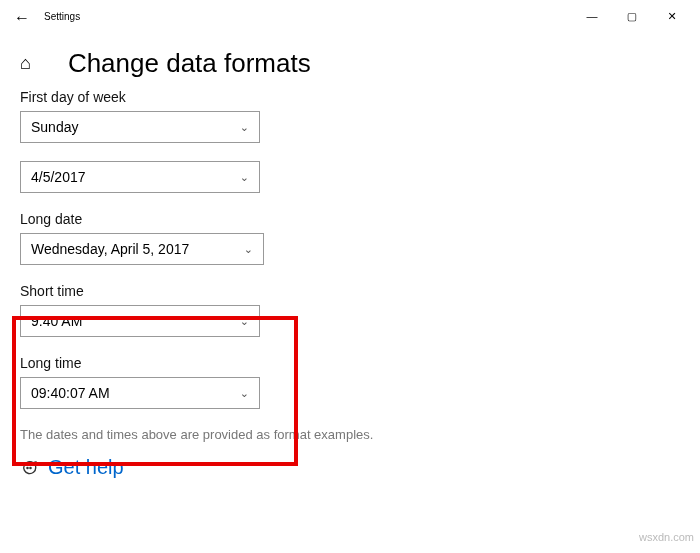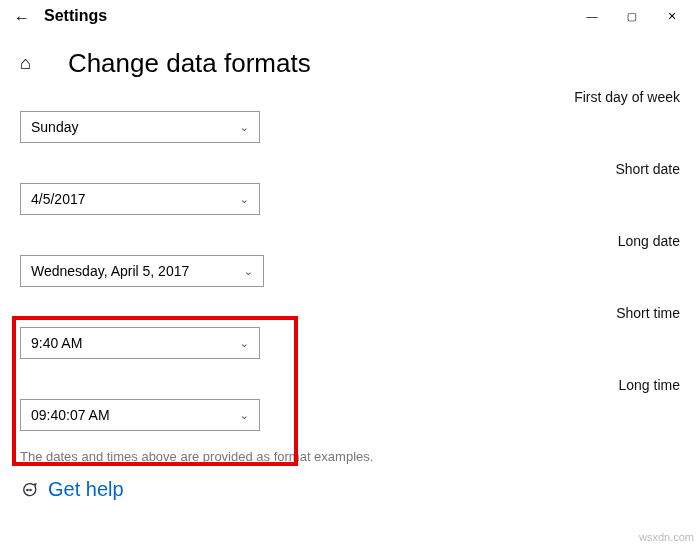--- a/index.html
+++ b/index.html
@@ -1,26 +1,26 @@
 <!DOCTYPE html>
 <html><head>
   <meta charset="utf-8">
   <style>
     * { box-sizing:border-box; font-family:"Segoe UI",sans-serif; }
     body { margin:0; width:700px; height:553px; background:#fff; position:relative; }
     .title-bar { height:32px; display:flex; align-items:center; padding:0 8px; }
     .back-btn { width:28px; height:28px; display:flex; align-items:center; justify-content:center; font-size:16px; cursor:default; }
-    .win-title { font-size:16px; margin-left:8px;font-weight:bold; }
+    .win-title { font-size:10px; margin-left:8px; }
     .win-controls { margin-left:auto; display:flex; }
     .win-ctrl { width:40px; height:28px; display:flex; align-items:center; justify-content:center; font-size:11px; font-family:"Segoe MDL2 Assets","Segoe UI Symbol",sans-serif; }
     .header { display:flex; align-items:center; padding:16px 20px 10px; }
     .home-icon { font-size:18px; margin-right:12px; }
     .page-title { font-size:26px; font-weight:400;margin-left:25px; }
     .content { padding:0 20px; }
-    .field { margin-bottom:18px;text-align:right; }
+    .field { margin-bottom:18px; }
     .label { font-size:14px; color:#111; margin-bottom:6px; }
     .select { border:1px solid #999; height:32px; display:flex; align-items:center; padding:0 10px; font-size:14px; position:relative; background:#fff; }
     .select .chevron { margin-left:auto; font-size:11px; color:#555; }
     .w1 { width:240px; }
     .w2 { width:244px; }
     .highlight { border:4px solid #e60000; position:absolute; left:12px; top:316px; width:286px; height:150px; pointer-events:none; }
     .note { font-size:13px; color:#777; margin-top:14px; }
     .help-row { display:flex; align-items:center; margin-top:14px; }
     .help-icon { width:18px; height:18px; font-size:14px; margin-right:10px; }
     .help-link { color:#0066cc; font-size:20px; text-decoration:none; }
@@ -56,21 +56,20 @@
 
   <div class="field">
     <div class="label">First day of week</div>
     <div class="select w1">
       <span>Sunday</span>
       <span class="chevron">⌄</span>
     </div>
   </div>
 
   <div class="field">
-    <div class="label">Short date</div>
     <div class="select w1">
       <span>4/5/2017</span>
       <span class="chevron">⌄</span>
     </div>
   </div>
 
   <div class="field">
     <div class="label">Long date</div>
     <div class="select w2">
       <span>Wednesday, April 5, 2017</span>

